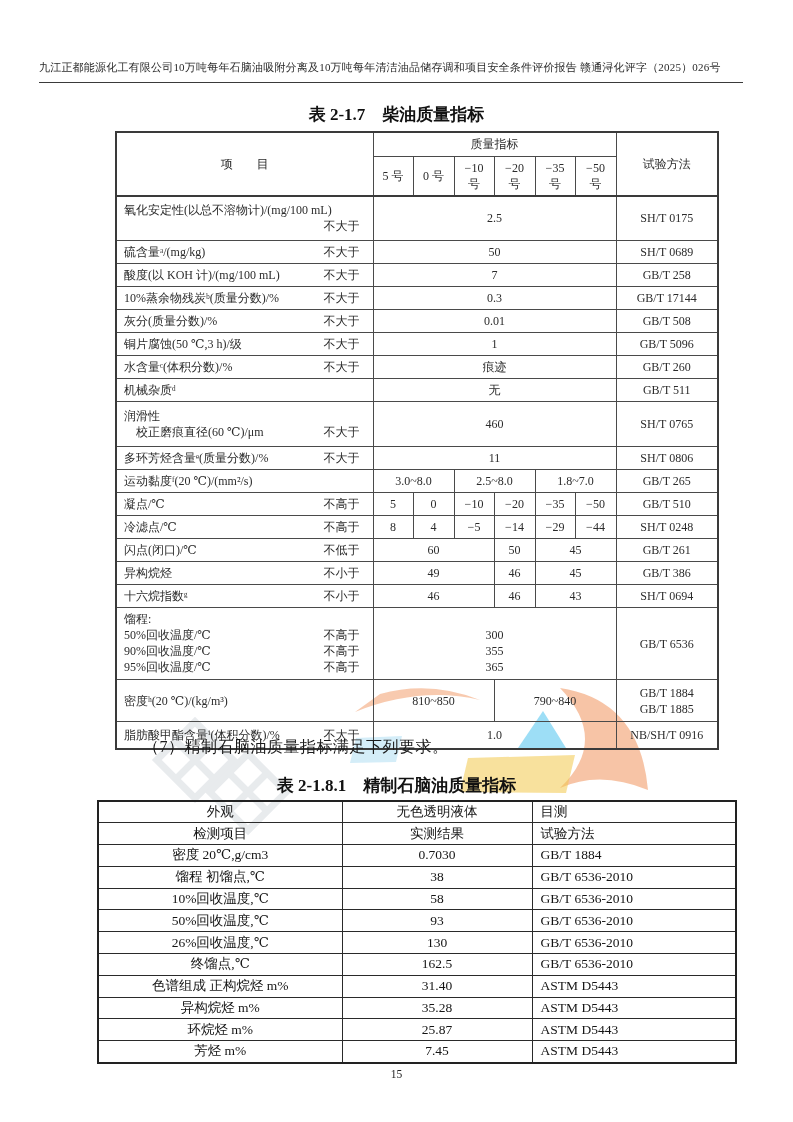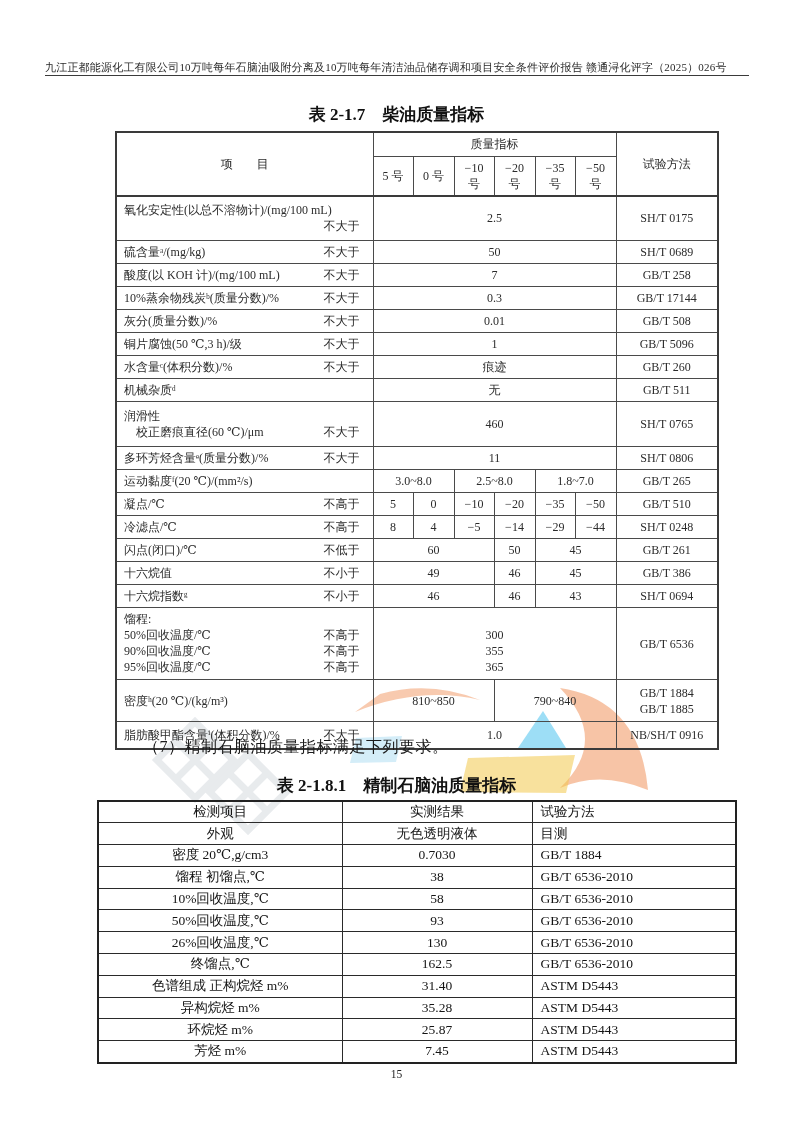--- a/index.html
+++ b/index.html
@@ -6,23 +6,23 @@
   html,body { width:793px; height:1122px; }
   body {
     position:relative; background:#ffffff; color:#1f1f1f;
     font-family:"Liberation Serif","DejaVu Serif",serif;
     overflow:hidden;
   }
   .wm { position:absolute; left:0; top:0; z-index:0; }
   .layer { position:absolute; z-index:1; }
 
   .doc-header {
-    top:60px; left:45px; width:704px;
+    top:60px; left:39px; width:704px;
     font-size:11px; letter-spacing:.2px; white-space:nowrap;
-    color:#2a2a2a; border-bottom:1.3px solid #3a3a3a;
+    color:#2a2a2a; padding-bottom:7px; border-bottom:1.3px solid #3a3a3a;
   }
 
   .t1-title, .t2-title { left:0; width:793px; text-align:center; font-weight:bold; font-size:17px; color:#111; }
   .t1-title { top:103px; }
   .t2-title { top:762px;margin-top:12px; }
 
   table { border-collapse:collapse; table-layout:fixed; }
 
   
   .t1 { top:131px; left:115px; width:602px; font-size:12px; color:#2b2b2b; border:2px solid #3a3a3a; }
@@ -240,21 +240,21 @@
           </div>
         </td>
       <td class="c" colspan="3">60</td>
       <td class="c" colspan="1">50</td>
       <td class="c" colspan="2">45</td>
       <td class="c">GB/T 261</td>
     </tr>
     <tr class="rh1">
       <td class="item">
           <div class="iline">
-            <span>十六烷值</span>
+            <span>异构烷烃</span>
             <span class="q">不小于</span>
           </div>
         </td>
       <td class="c" colspan="3">49</td>
       <td class="c" colspan="1">46</td>
       <td class="c" colspan="2">45</td>
       <td class="c">GB/T 386</td>
     </tr>
     <tr class="rh1">
       <td class="item">
@@ -319,30 +319,30 @@
 <div class="layer t2-title">表 2-1.8.1　精制石脑油质量指标</div>
 
 <table class="layer t2">
   <colgroup>
       <col style="width:244px">
       <col style="width:190px">
       <col style="width:204px">
     </colgroup>
   <tbody>
     <tr>
+      <td>外观</td>
+      <td>无色透明液体</td>
+      <td class="l">目测</td>
+    </tr>
+    <tr>
       <td>检测项目</td>
       <td>实测结果</td>
       <td class="l">试验方法</td>
     </tr>
     <tr>
-      <td>外观</td>
-      <td>无色透明液体</td>
-      <td class="l">目测</td>
-    </tr>
-    <tr>
       <td>密度 20℃,g/cm3</td>
       <td>0.7030</td>
       <td class="l">GB/T 1884</td>
     </tr>
     <tr>
       <td>馏程 初馏点,℃</td>
       <td>38</td>
       <td class="l">GB/T 6536-2010</td>
     </tr>
     <tr>

